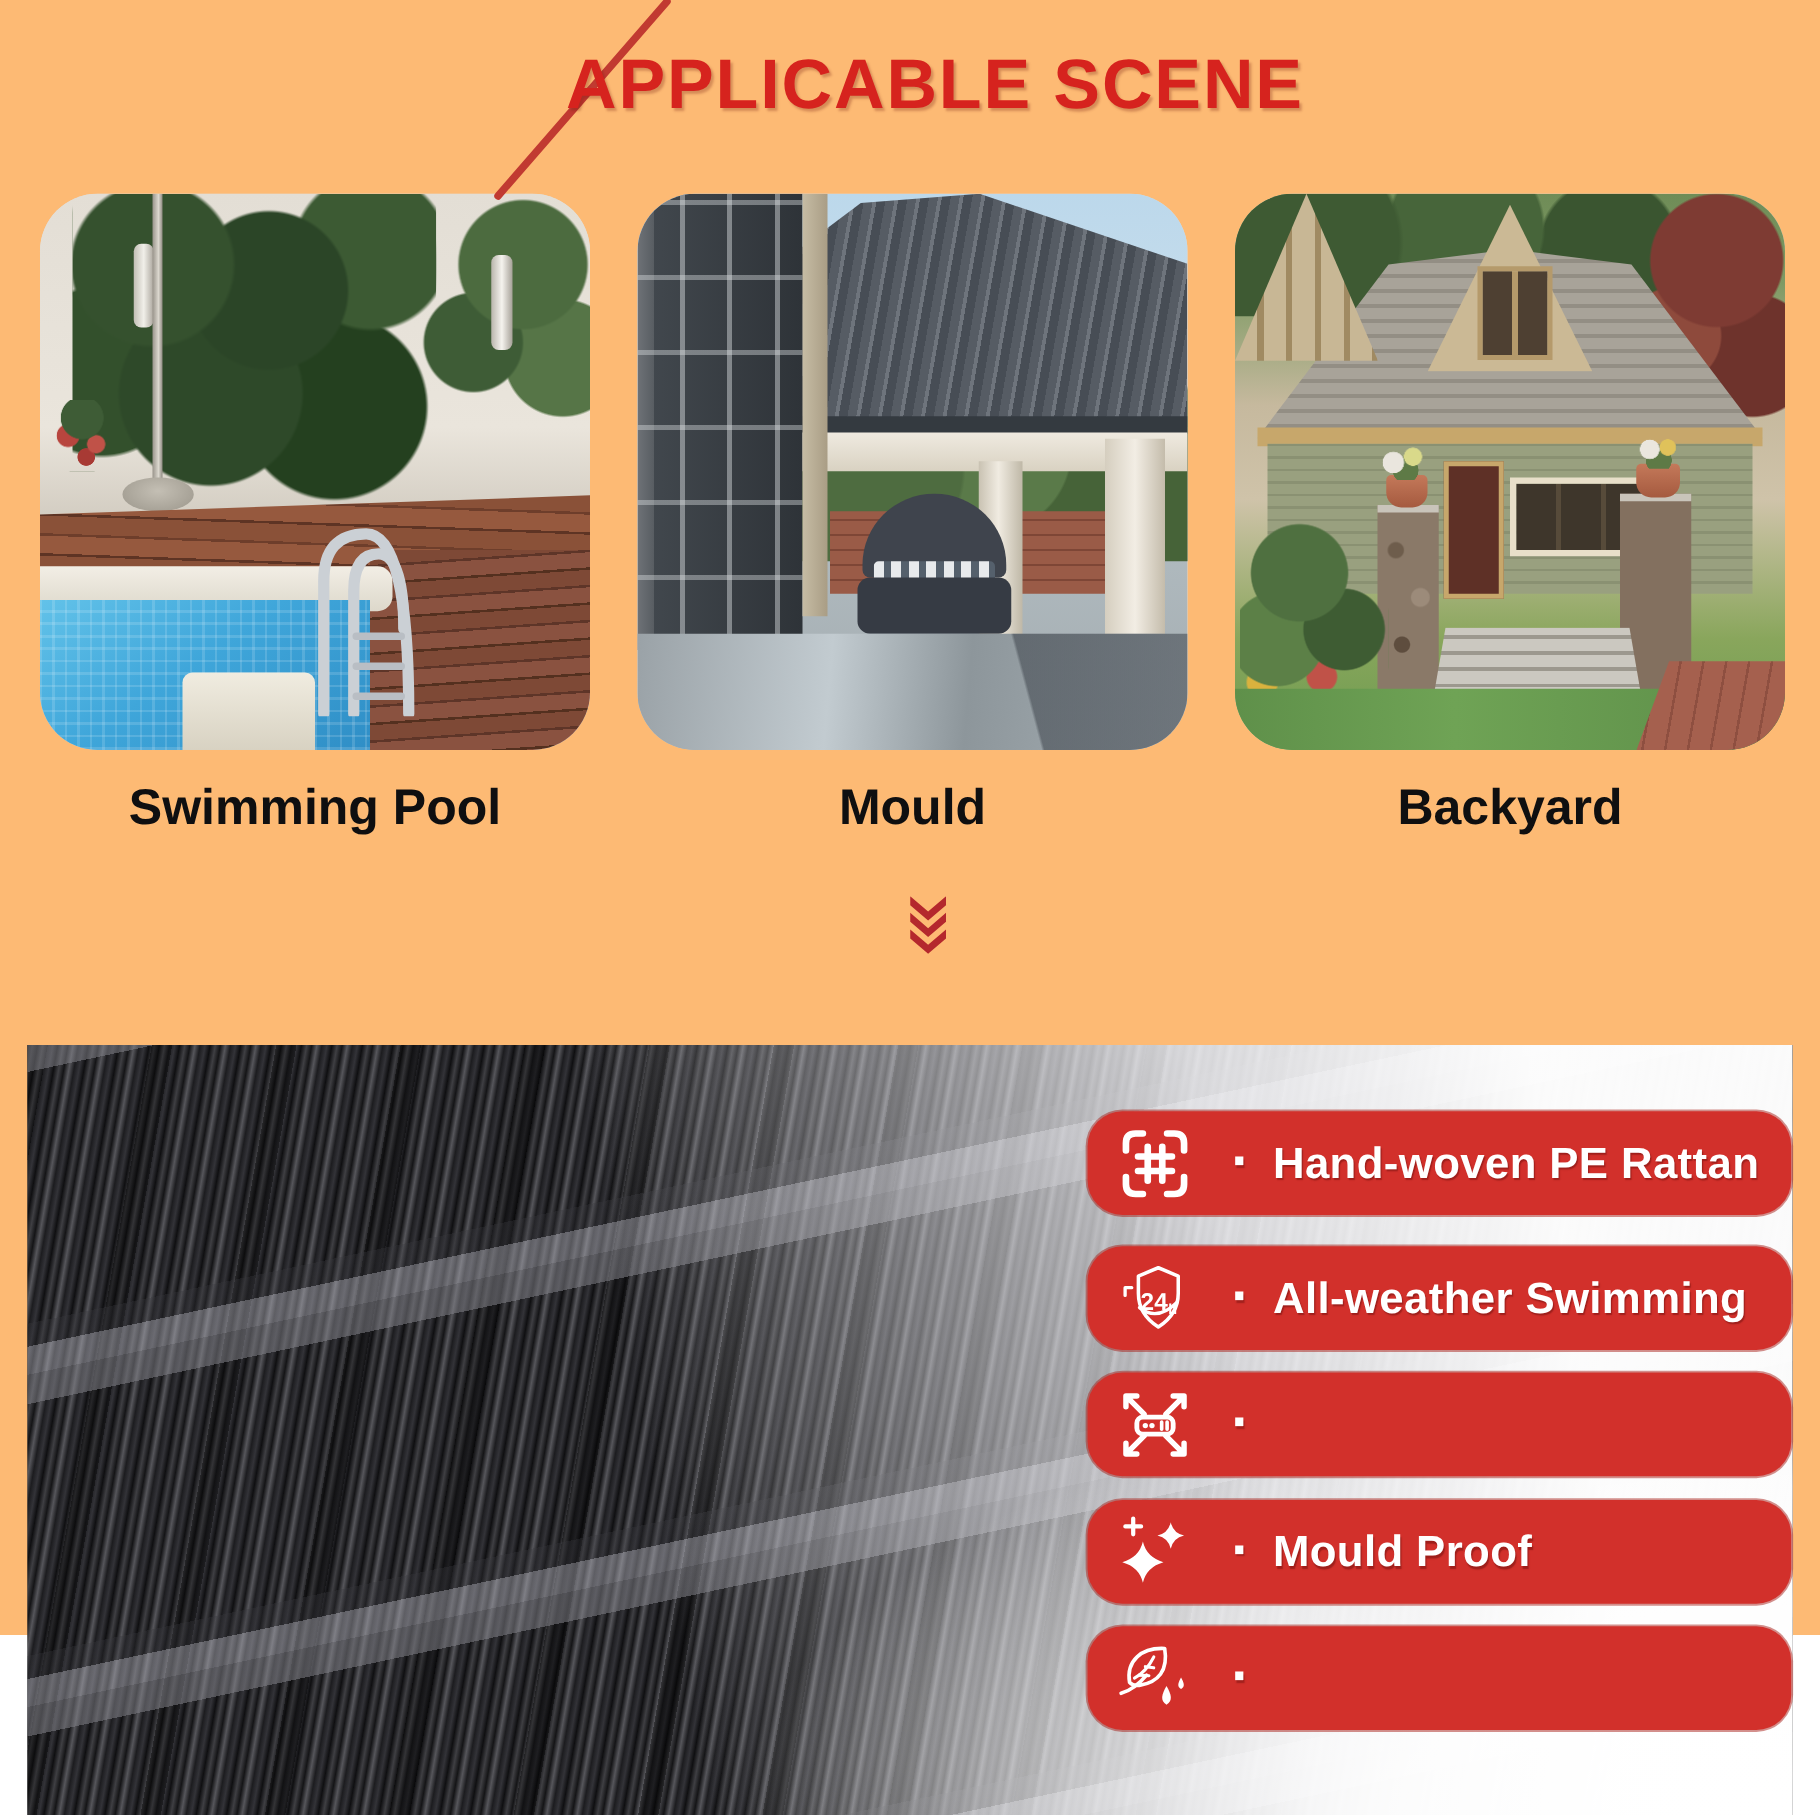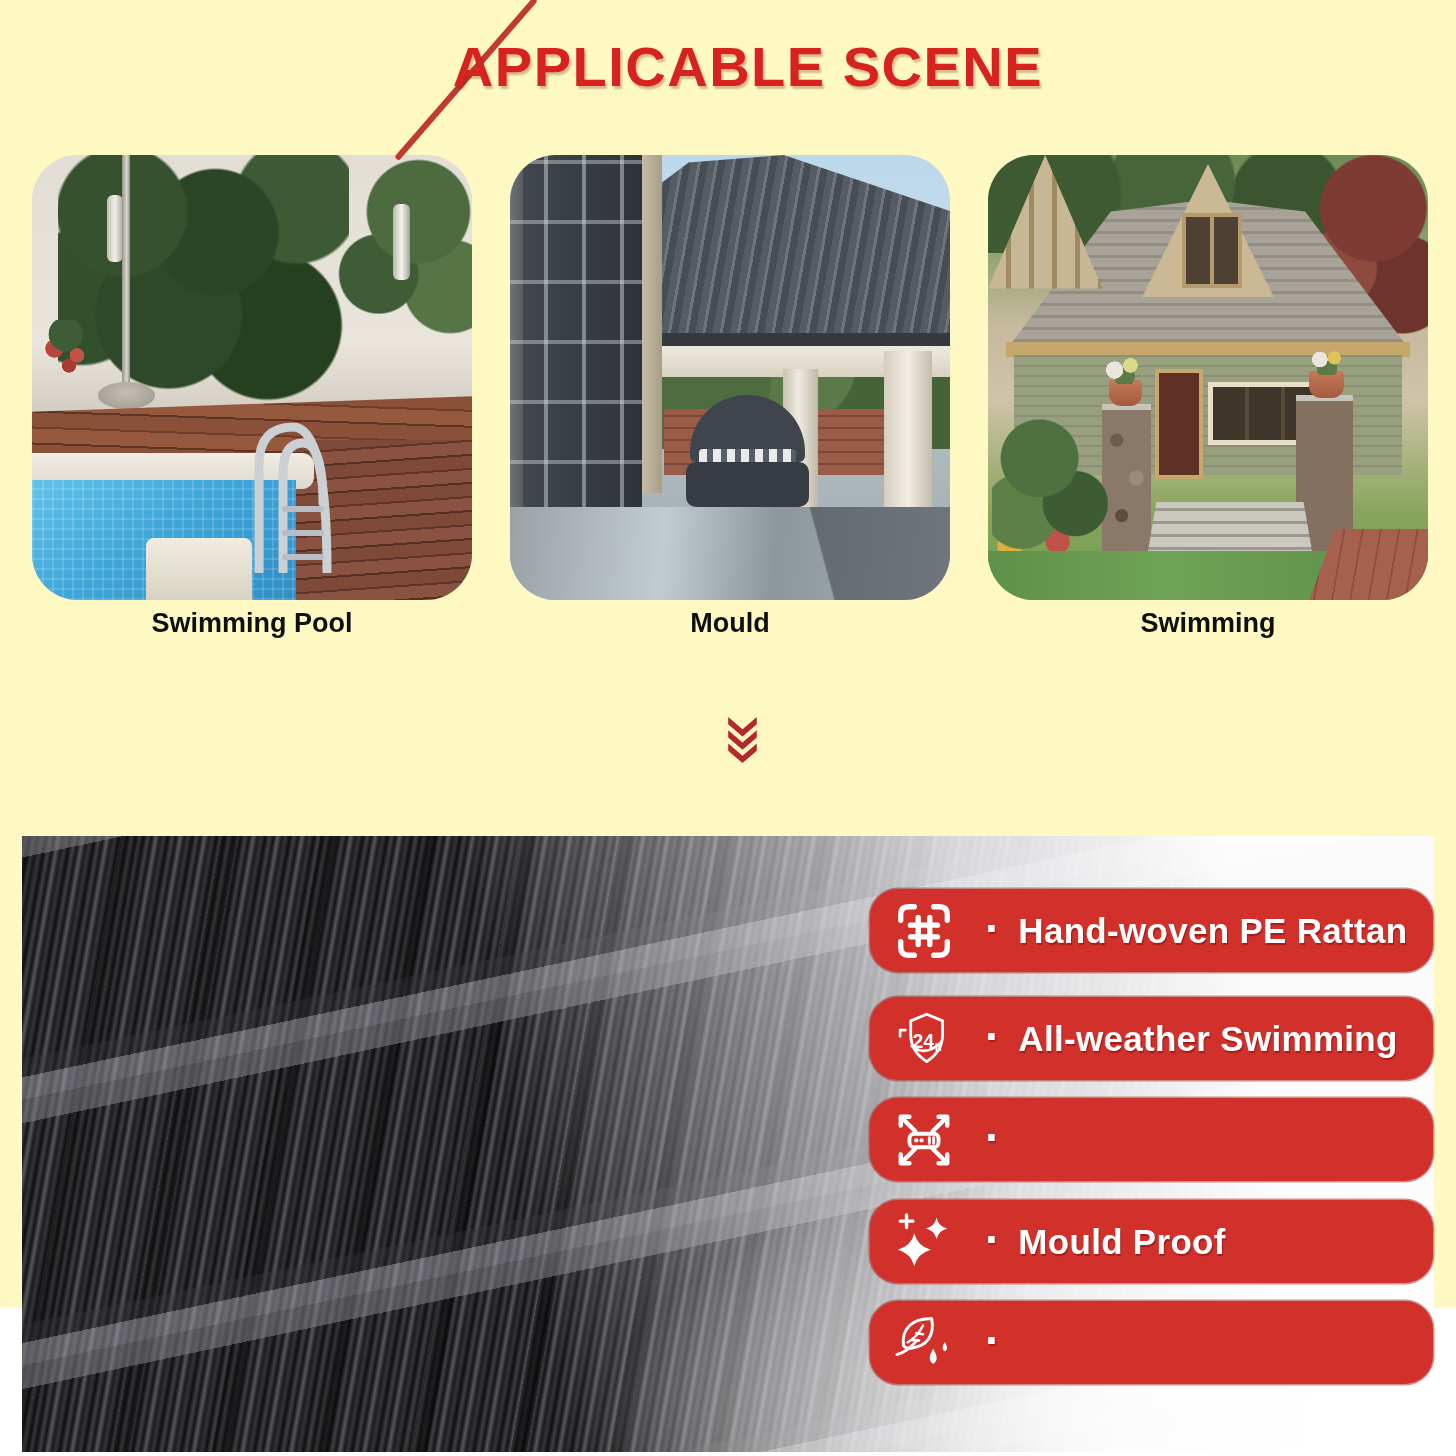--- a/index.html
+++ b/index.html
@@ -1,30 +1,30 @@
 <!DOCTYPE html>
 <html><head>
 <meta charset="utf-8">
 <style>
   html,body{margin:0;padding:0;background:#ffffff;}
   body{width:1456px;height:1456px;overflow:hidden;}
-  .canvas{position:relative;width:1456px;height:1308px;font-family:"Liberation Sans",sans-serif;background:#fef9c3;}
+  .canvas{position:relative;width:1456px;height:1308px;font-family:"Liberation Sans",sans-serif;background:#fdba74;}
 
   
   .slash{position:absolute;left:463px;top:-27px;width:6px;height:212px;background:#C13A31;transform:rotate(41deg);border-radius:3px;z-index:1;}
   .title{position:absolute;left:0;right:0;top:39px;margin:0;text-align:center;transform:translateX(20px);
          font-size:56px;line-height:56px;font-weight:700;letter-spacing:1.5px;color:#D6231E;
          text-shadow:2px 3px 2px rgba(110,20,15,0.28);z-index:2;}
 
   
   .scene-card{position:absolute;top:155px;width:440px;height:445px;border-radius:46px;overflow:hidden;background:#ddd;}
   .sc1{left:32px}.sc2{left:510px}.sc3{left:988px}
   .scene-card div{position:absolute;}
-  .scene-label{position:absolute;top:608px;width:440px;height:40px;text-align:center;
-               font-size:27px;font-weight:700;color:#0F0F10;}
+  .scene-label{position:absolute;top:624px;width:440px;height:40px;text-align:center;
+               font-size:40px;font-weight:700;color:#0F0F10;}
   .sl1{left:32px}.sl2{left:510px}.sl3{left:988px}
 
   
   .p1-base{inset:0;background:linear-gradient(180deg,#E3DED5 0%,#EAE5DC 42%,#D3CDC2 58%,#C9C2B6 100%);}
   .p1-hedge{left:6%;top:0;width:66%;height:58%;background:
     radial-gradient(circle at 22% 22%,#35512E 0 21%,rgba(53,81,46,0) 22%),
     radial-gradient(circle at 54% 30%,#2B4527 0 26%,rgba(43,69,39,0) 27%),
     radial-gradient(circle at 82% 18%,#3C5A33 0 19%,rgba(60,90,51,0) 20%),
     radial-gradient(circle at 38% 62%,#2E4929 0 30%,rgba(46,73,41,0) 31%),
     radial-gradient(circle at 72% 66%,#24401F 0 27%,rgba(36,64,31,0) 28%),
@@ -223,21 +223,21 @@
     <div class="p3-flwL"></div>
     <div class="p3-flwR"></div>
     <div class="p3-bushes"></div>
     <div class="p3-steps"></div>
     <div class="p3-lawn"></div>
     <div class="p3-path"></div>
   </figure>
 
   <div class="scene-label sl1">Swimming Pool</div>
   <div class="scene-label sl2">Mould</div>
-  <div class="scene-label sl3">Swimming</div>
+  <div class="scene-label sl3">Backyard</div>
 
   <svg class="chevron" viewBox="0 0 30 46" width="31" height="47">
     <g fill="#B4282D">
       <path d="M1 0 L15 12 L29 0 V7 L15 19 L1 7 Z"></path>
       <path d="M1 13 L15 25 L29 13 V20 L15 32 L1 20 Z"></path>
       <path d="M1 26 L15 38 L29 26 V33 L15 45 L1 33 Z"></path>
     </g>
   </svg>
 
   <div class="rattan">

